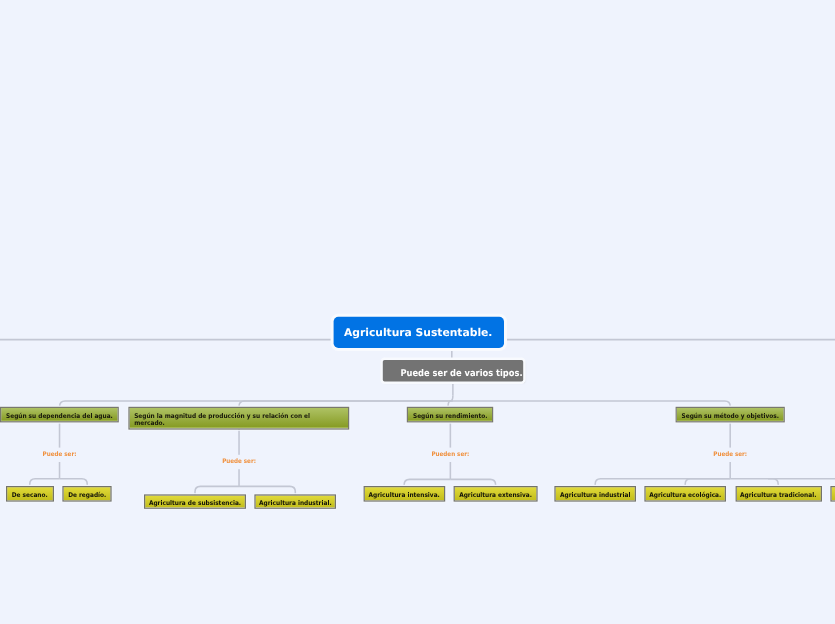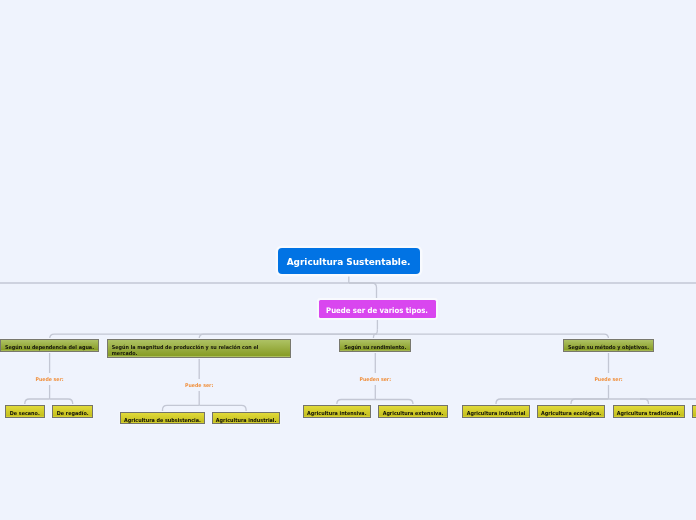--- a/index.html
+++ b/index.html
@@ -7,23 +7,23 @@
   body{width:696px;height:520px;overflow:hidden;background:#eff3fd;
        font-family:"DejaVu Sans",sans-serif;-webkit-font-smoothing:antialiased;}
   #canvas{position:relative;width:696px;height:520px;overflow:hidden;}
   svg.links{position:absolute;left:0;top:0;width:696px;height:520px;}
 
   .node{position:absolute;box-sizing:border-box;white-space:nowrap;text-align:center;}
 
   .root{background:#0173e4;color:#ffffff;border-radius:4px;font-weight:bold;
         font-size:8.95px;line-height:29.5px;height:25.5px;
         box-shadow:0 0 0 2.5px #f8fafe;}
-  .lvl2{background:#d946ef;color:#ffffff;font-weight:bold;font-size:7.7px;font-stretch:condensed;
+  .lvl2{background:#737373;color:#ffffff;font-weight:bold;font-size:7.7px;font-stretch:condensed;
         line-height:21px;height:18px;border-radius:1.5px;
-        box-shadow:0 0 0 2px #f8fafe, 1px 1px 1px rgba(110,110,110,.5);}
+        box-shadow:0 0 0 2px #f8fafe, 1px 1px 1px rgba(110,110,110,.5);text-align:right;}
   .lvl3{background:linear-gradient(180deg,#aec264 0%,#889d26 91%,#bdce77 100%);
         border:1px solid #78786e;color:#17170b;font-size:5.4px;font-stretch:condensed;
         font-weight:bold;line-height:6.5px;
         box-shadow:0 0 0 1px #f2f5fc;}
   .lvl4{background:linear-gradient(180deg,#e1da3a 0%,#c4bf1c 93%,#f2ed58 100%);
         border:1px solid #73736b;color:#121209;font-size:5.4px;font-stretch:condensed;
         font-weight:bold;line-height:14.6px;height:12.4px;
         box-shadow:0 0 0 1px #f2f5fc;}
   .conn-label{position:absolute;color:#f0913f;font-size:5.2px;font-stretch:condensed;
         font-weight:bold;white-space:nowrap;text-align:center;line-height:12.7px;
@@ -63,21 +63,21 @@
 
       <path d="M608.5,352 V399.0"></path>
       <path d="M608.5,399.0 H500.5 q-4.5,0 -4.5,4.5 V405.4"></path>
       <path d="M608.5,399.0 H575.5 q-4.5,0 -4.5,4.5 V405.4"></path>
       <path d="M608.5,399.0 H644 q4.5,0 4.5,4.5 V405.4"></path>
 
       <path d="M640,399.0 H716"></path>
     </g>
   </svg>
 
-  <div class="node root" style="left:277.5px;top:248px;width:142px;">
+  <div class="node root" style="left:277.5px;top:264px;width:142px;">
     <span>Agricultura Sustentable.</span>
   </div>
 
   <div class="node lvl2" style="left:318.5px;top:300px;width:117px;">
     <span>Puede ser de varios tipos.</span>
   </div>
 
   <div class="node lvl3" style="left:0px;top:338.8px;width:99px;height:13.2px;padding-top:4.6px;">
     <span>Según su dependencia del agua.</span>
   </div>

